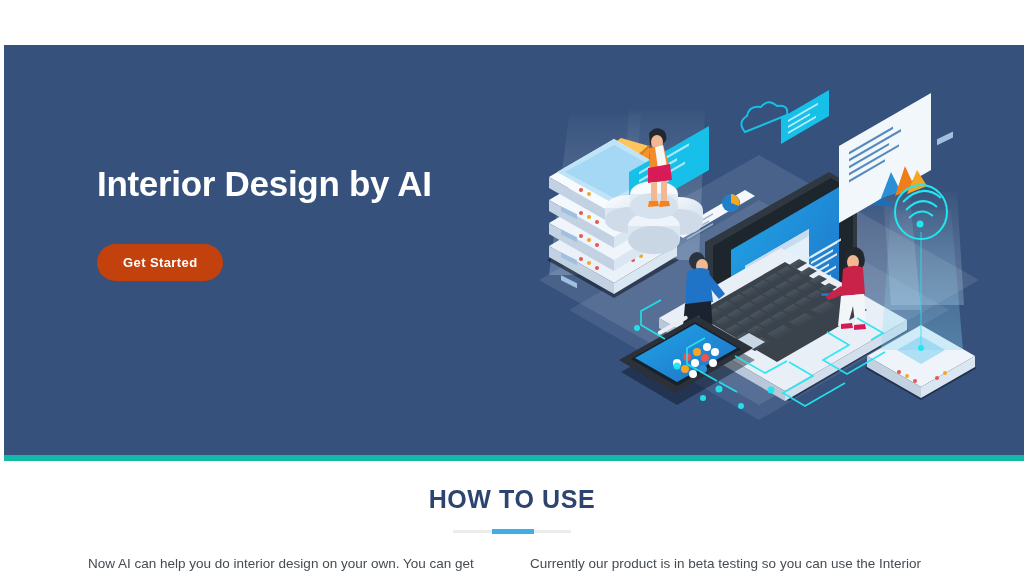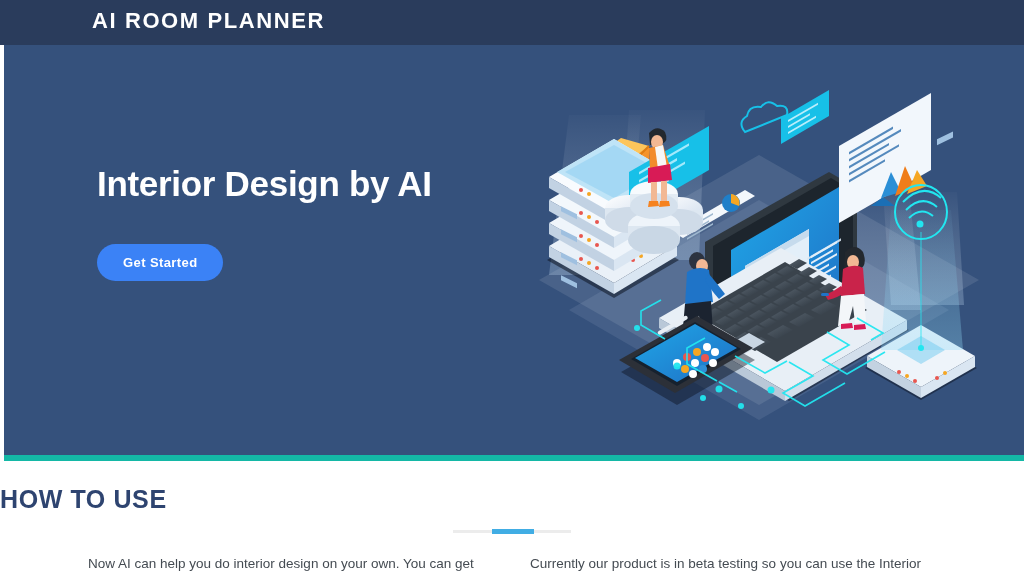--- a/index.html
+++ b/index.html
@@ -32,34 +32,34 @@
   .hero-title {
     font-size:35px; font-weight:bold; color:#ffffff;
     letter-spacing:-0.3px; line-height:1.1;
   }
   .hero-sub {
     margin-top:14px; font-size:16.5px; color:#c6cbd7;
     line-height:1.45; max-width:375px;
   }
   .btn-primary {
     display:inline-block; margin-top:40px;
-    background:#3b82f6; color:#ffffff;
+    background:#c2410c; color:#ffffff;
     border:none; border-radius:22px;
     padding:11px 26px; font-size:13px; font-weight:bold;
     letter-spacing:0.4px; cursor:pointer;
     font-family:"Liberation Sans", sans-serif;
   }
 
   
   .illus { position:absolute; left:505px; top:15px; width:500px; height:370px; }
 
   
   .section { position:absolute; left:0; top:461px; width:1024px; height:115px; background:#fff; }
   .sec-title {
-    margin-top:24px;
+    text-align:center; margin-top:24px;
     font-size:25px; font-weight:bold; color:#2e4470;
     letter-spacing:0.6px;
   }
   .divider {
     position:relative; width:118px; height:3px; margin:16px auto 0;
     background:#ececec;
   }
   .divider i {
     position:absolute; left:39px; top:-1px; width:42px; height:5px;
     background:#41ade4; display:block;
@@ -68,23 +68,20 @@
     position:absolute; top:93px; left:0; width:1024px;
     display:flex; gap:36px; padding:0 88px;
   }
   .col { flex:1; font-size:13.5px; color:#444b52; line-height:1.55; }
 </style>
 </head>
 <body>
 
 <div class="page">
 
-  <div class="navbar">
-    <div class="logo">AI ROOM PLANNER</div>
-  </div>
 
   <div class="hero">
 
     <div class="hero-copy">
       <div class="hero-title">Interior Design by AI</div>
       <button class="btn-primary">Get Started</button>
     </div>
 
     <div class="illus">
       <svg width="500" height="370" viewBox="0 0 500 370" xmlns="http://www.w3.org/2000/svg">

